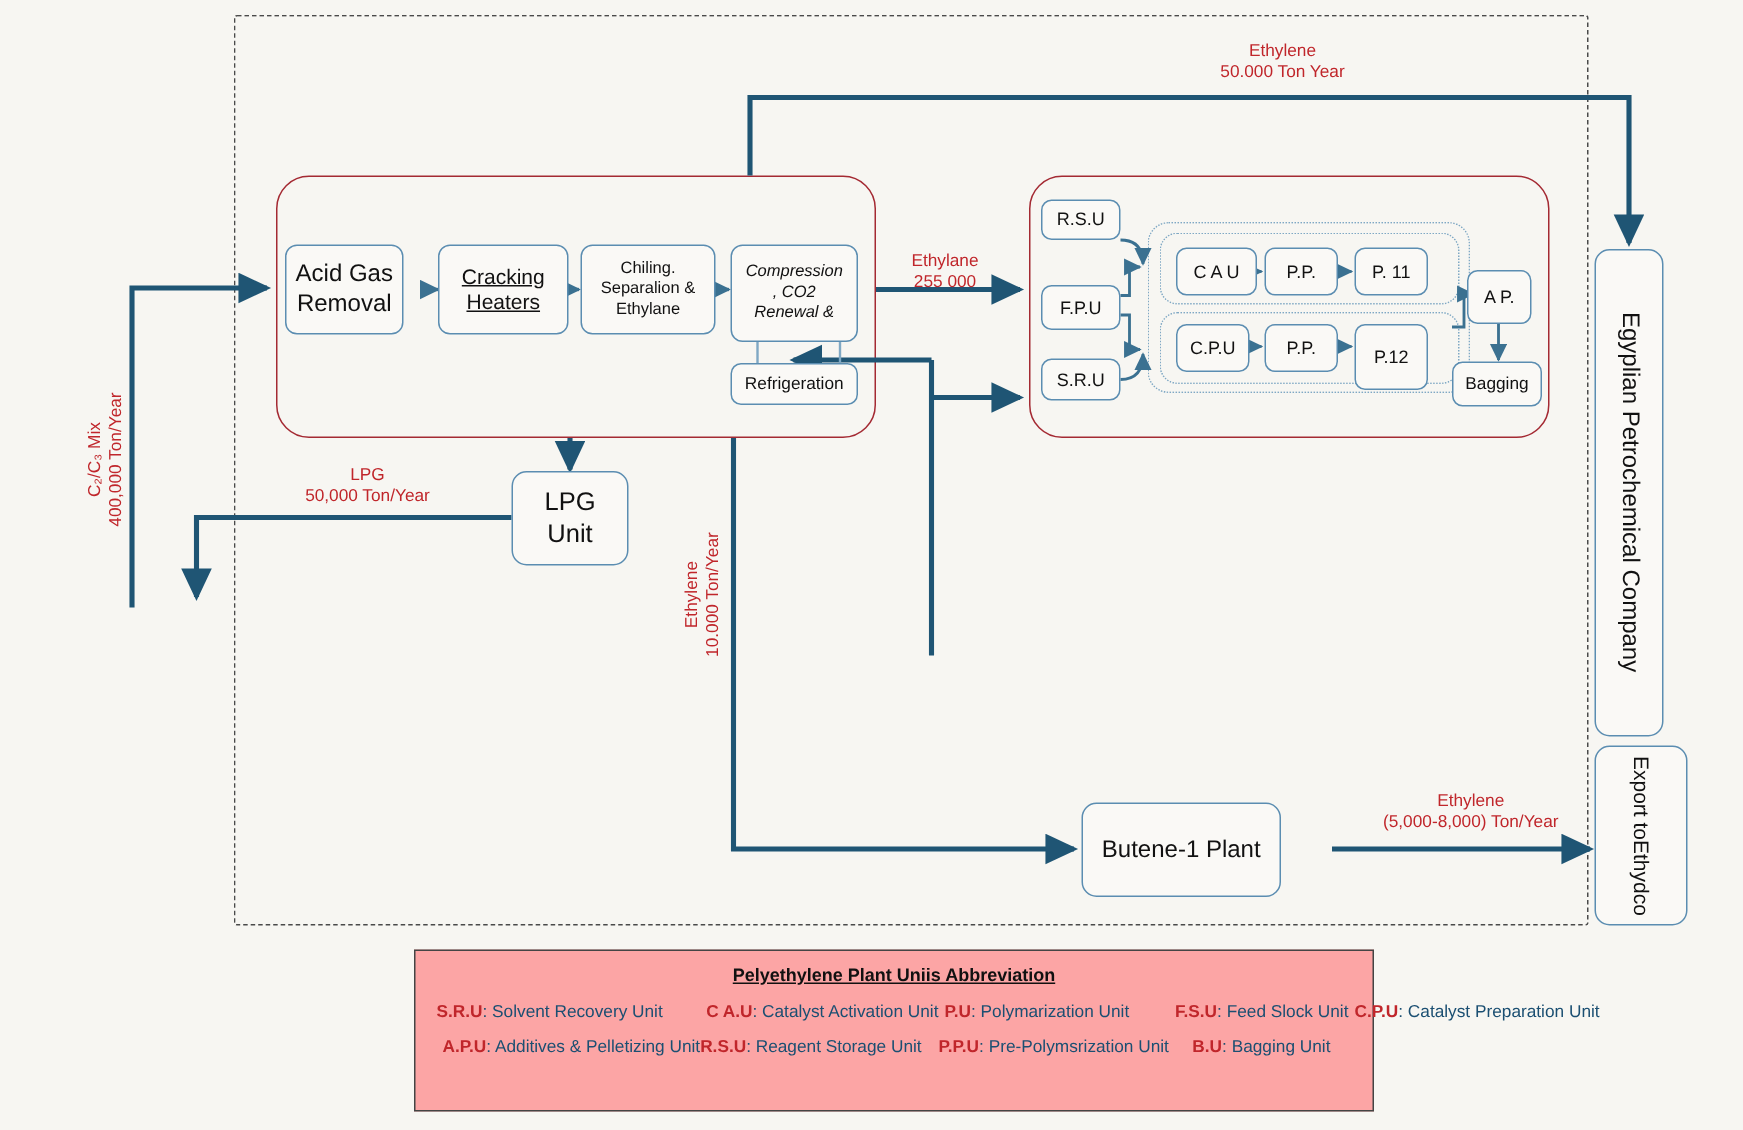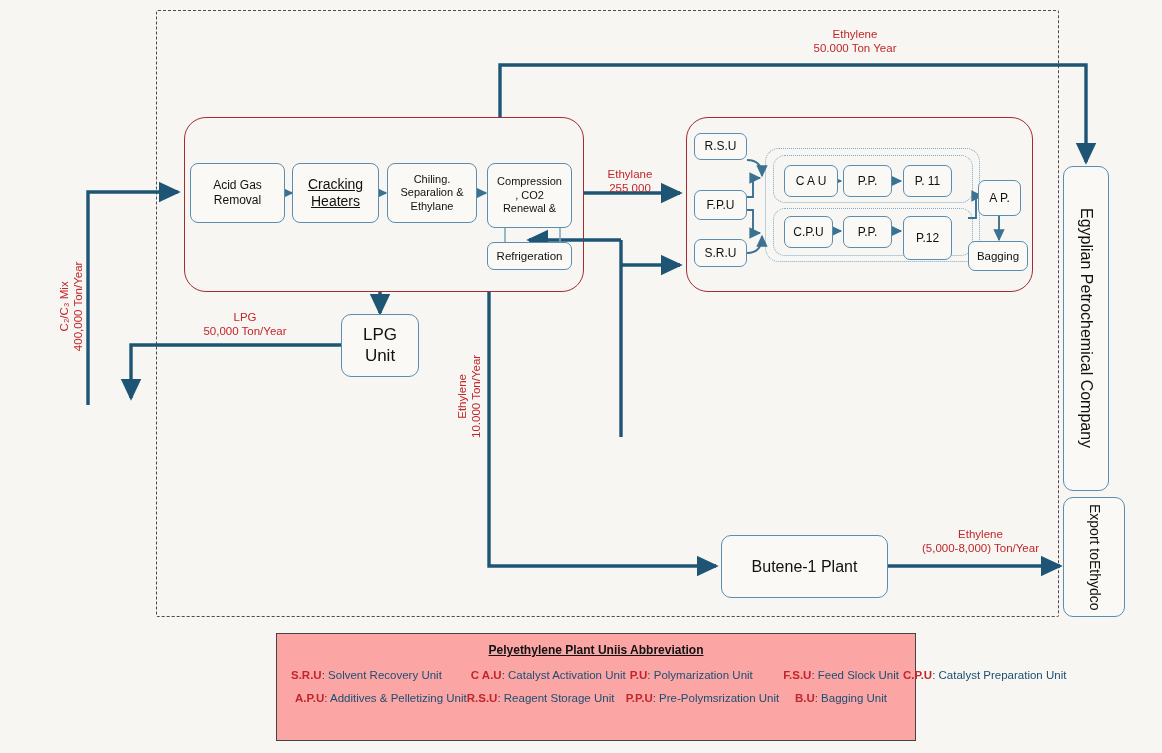--- a/index.html
+++ b/index.html
@@ -144,53 +144,53 @@
       <path d="M833,231 L841,231" marker-end="url(#ahs)"></path>
       <path d="M893,231 L901,231" marker-end="url(#ahs)"></path>
 
       <path d="M968,218 L976,218 L976,196 L982,196" marker-end="url(#ahs)"></path>
 
       <path d="M999,216 L999,240" marker-end="url(#ahs)"></path>
     </g>
   </svg>
 
 
-  <div class="node sm" style="left:190px;top:163px;width:95px;height:60px;font-size:12px;">
+  <div class="node sm" style="left:190px;top:163px;width:79px;height:60px;font-size:16px;">
     <span style="white-space:pre-line">Acid Gas
 Removal</span>
   </div>
 
   <div class="node sm" style="left:292px;top:163px;width:87px;height:60px;font-size:14px;text-decoration:underline;">
     <span style="white-space:pre-line">Cracking
 Heaters</span>
   </div>
 
   <div class="node sm" style="left:387px;top:163px;width:90px;height:60px;font-size:11px;">
     <span style="white-space:pre-line">Chiling.
 Separalion &amp;
 Ethylane</span>
   </div>
 
-  <div class="node sm" style="left:487px;top:163px;width:85px;height:65px;font-size:11px;">
+  <div class="node sm" style="left:487px;top:163px;width:85px;height:65px;font-size:11px;font-style:italic;">
     <span style="white-space:pre-line">Compression
 , CO2
 Renewal &amp;</span>
   </div>
 
   <div class="node tiny" style="left:487px;top:242px;width:85px;height:28px;font-size:11.5px;">
     <span>Refrigeration</span>
   </div>
 
   <div class="node" style="left:341px;top:314px;width:78px;height:63px;font-size:17px;">
     <span style="white-space:pre-line">LPG
 Unit</span>
   </div>
 
 
-  <div class="node" style="left:721px;top:535px;width:167px;height:63px;font-size:16px;">
+  <div class="node" style="left:721px;top:535px;width:133px;height:63px;font-size:16px;">
     <span>Butene-1 Plant</span>
   </div>
 
   <div class="node tiny" style="left:694px;top:133px;width:53px;height:27px;font-size:12px;">
     <span>R.S.U</span>
   </div>
   <div class="node tiny" style="left:694px;top:190px;width:53px;height:30px;font-size:12px;">
     <span>F.P.U</span>
   </div>
   <div class="node tiny" style="left:694px;top:239px;width:53px;height:28px;font-size:12px;">

